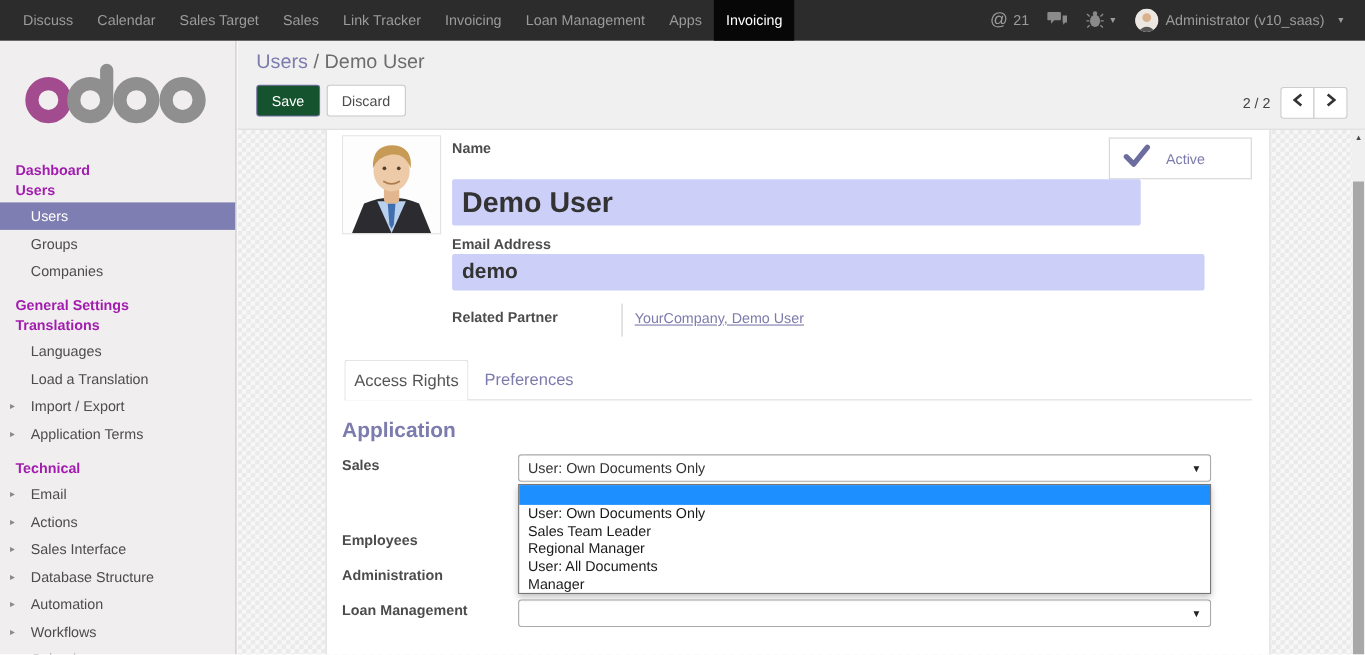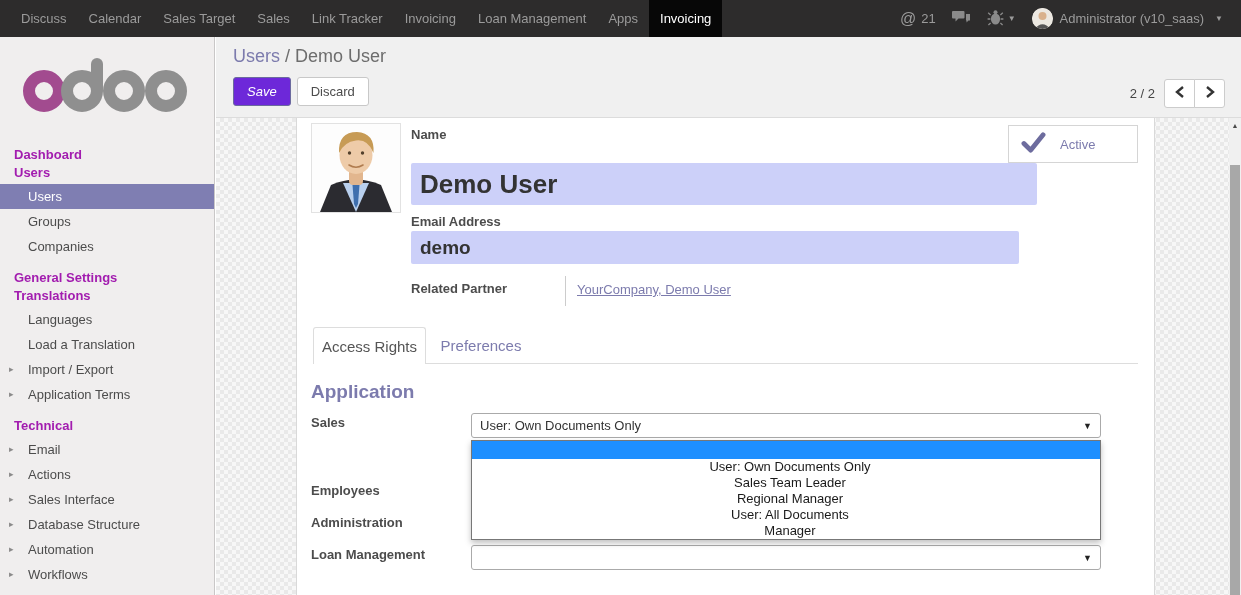--- a/index.html
+++ b/index.html
@@ -32,46 +32,46 @@
 
   
   .cpanel { position:absolute; left:216px; top:37px; right:0; height:81px; background:#f0f0f0;
             border-bottom:1px solid #dcdcdc; z-index:10; }
   .breadcrumb { position:absolute; left:17px; top:9px; font-size:18px; }
   .bc-link { color:#7c7bad; cursor:pointer; }
   .bc-sep, .bc-current { color:#6d6d6d; }
   .btn-row { position:absolute; left:17px; top:40px; display:flex; }
   .btn { font-size:13px; padding:6px 13px; border-radius:3px; border:1px solid transparent; cursor:pointer;
          font-family:"Liberation Sans", sans-serif; }
-  .btn-save { background:#6d28d9; border-color:#6b6a9e; color:#fff;font-style:italic; }
+  .btn-save { background:#14532d; border-color:#6b6a9e; color:#fff; }
   .btn-discard { background:#fff; border-color:#c8c8c8; color:#4c4c4c; margin-left:6px; }
   .pager { position:absolute; right:16px; top:42px; display:flex; align-items:center;text-align:right; }
   .pager-text { font-size:13px; color:#444; margin-right:9px; }
   .pager-btn { width:31px; height:29px; background:#fff; border:1px solid #ccc; display:flex;
                align-items:center; justify-content:center; cursor:pointer; }
   .pager-btn.prev { border-radius:3px 0 0 3px; }
   .pager-btn.next { border-radius:0 3px 3px 0; margin-left:-1px; }
 
   
   .main { position:absolute; left:216px; top:118px; right:12px; bottom:0;
           background-color:#f7f7f7;
           background-image:
             linear-gradient(45deg,#e9e9e9 25%,transparent 25%,transparent 75%,#e9e9e9 75%),
             linear-gradient(45deg,#e9e9e9 25%,transparent 25%,transparent 75%,#e9e9e9 75%);
           background-position:0 0,4px 4px; background-size:8px 8px; }
   .sheet { position:absolute; left:80px; top:0; bottom:0; width:859px; background:#fff;
-           border-left:1px solid #d9d9d9; border-right:1px solid #d9d9d9;text-align:center; }
+           border-left:1px solid #d9d9d9; border-right:1px solid #d9d9d9; }
 
   .avatar-box { position:absolute; left:15px; top:6px; width:88px; height:88px; background:#fff;
                 box-shadow:0 0 0 1px #e2e2e2; }
   .fld-label { position:absolute; font-size:13px; font-weight:bold; color:#4c4c4c; }
   .lav-input { position:absolute; background:#ccd0f9; border-radius:2px; display:flex; align-items:center;
                padding-left:9px; color:#333; font-weight:bold; cursor:text; }
   .name-input { left:114px; top:45px; width:626px; height:42px; font-size:26px; }
-  .email-input { left:114px; top:113px; width:608px; height:33px; font-size:19px; }
+  .email-input { left:114px; top:113px; width:684px; height:33px; font-size:19px; }
   .active-box { position:absolute; left:711px; top:7px; width:130px; height:38px; background:#fff;
                 border:1px solid #d5d5d5; display:flex; align-items:center; padding-left:12px; cursor:pointer; }
   .active-box .lbl { color:#7c7bad; font-size:13px; margin-left:14px; }
   .vdiv { position:absolute; left:268px; top:158px; height:30px; border-left:1px solid #ccc; }
   .rel-link { position:absolute; left:280px; top:164px; font-size:13px; color:#7c7bad; cursor:pointer;text-decoration:underline; }
 
   .tab { position:absolute; top:209px; height:37px; display:flex; align-items:center; justify-content:center;
          font-size:15px; cursor:pointer; }
   .tab.active { left:16px; width:113px; background:#fff; border:1px solid #ddd; border-bottom:none;
                 border-radius:3px 3px 0 0; color:#555; z-index:2; }

